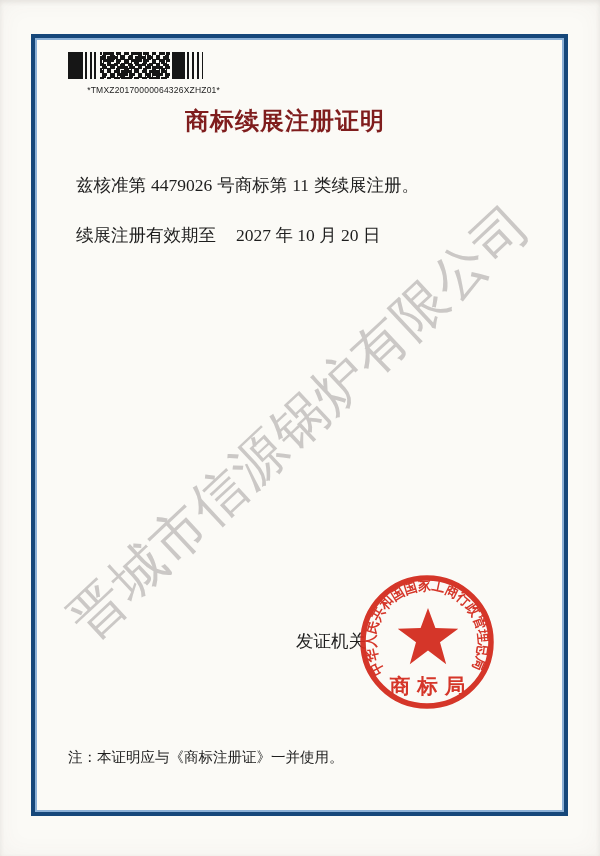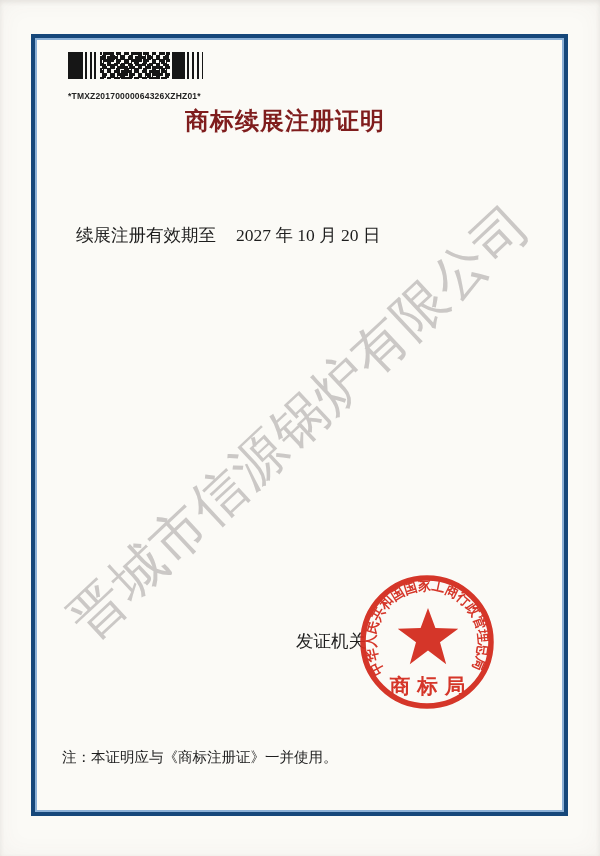--- a/index.html
+++ b/index.html
@@ -51,23 +51,23 @@
     background:
       conic-gradient(#161616 90deg,transparent 90deg 180deg,#161616 180deg 270deg,transparent 270deg) 0 0/7px 7px,
       conic-gradient(transparent 90deg,#161616 90deg 180deg,transparent 180deg 270deg,#161616 270deg) 2px 3px/9px 9px;
   }
   .bc-solid2 { width:13px; background:#161616; }
   .bc-bars-right {
     width:16px;
     background:repeating-linear-gradient(90deg,#161616 0 2px,#fbfaf6 2px 5px);
   }
   .barcode-label {
-    margin-top:12px; text-align:left;
+    margin-top:6px; text-align:right;
     font-family:"Liberation Sans","DejaVu Sans",sans-serif;
-    font-weight:bold; font-size:8.5px; letter-spacing:0.2px; color:#222;
+    font-weight:normal; font-size:8.5px; letter-spacing:0.2px; color:#222;
     white-space:nowrap;
   }
 
   .title {
     position:absolute; left:0; right:30px; top:105px;
     text-align:center;
     font-size:24px; color:#7f1d1d; letter-spacing:1px;
   }
 
   .line-approval {
@@ -83,21 +83,21 @@
   .line-validity .date { margin-left:20px; }
 
   .issuer-label {
     position:absolute; left:296px; top:629px;
     font-size:17.5px; color:#1e1e1e;text-align:center;
   }
 
   .seal { position:absolute; left:342px; top:557px; width:170px; height:170px; opacity:0.94; }
 
   .note {
-    position:absolute; left:62px; top:748px;
+    position:absolute; left:68px; top:748px;
     font-size:14.5px; color:#1e1e1e;
   }
 </style>
 </head>
 <body>
 
 <div class="page">
 
   <div class="watermark">晋城市信源锅炉有限公司</div>
 
@@ -113,20 +113,21 @@
         <div class="bc-bars-thin"></div>
         <div class="bc-matrix"></div>
         <div class="bc-solid2"></div>
         <div class="bc-bars-right"></div>
       </div>
       <div class="barcode-label">*TMXZ20170000064326XZHZ01*</div>
     </div>
 
     <h1 class="title">商标续展注册证明</h1>
 
+    <p class="line-approval"><span>兹核准第</span><span class="num">4479026</span><span>号商标第</span><span class="num">11</span><span>类续展注册。</span></p>
 
     <p class="line-validity"><span>续展注册有效期至</span><span class="date">2027 年 10 月 20 日</span></p>
 
     <p class="issuer-label">发证机关</p>
 
     <svg class="seal" viewBox="-85 -85 170 170" xmlns="http://www.w3.org/2000/svg">
       <defs>
         <path id="sealArc" d="M -42.59 29.83 A 52 52 0 1 1 42.59 29.83" fill="none"></path>
       </defs>
       <circle cx="0" cy="0" r="64" fill="none" stroke="#d32a1d" stroke-width="5.5"></circle>

